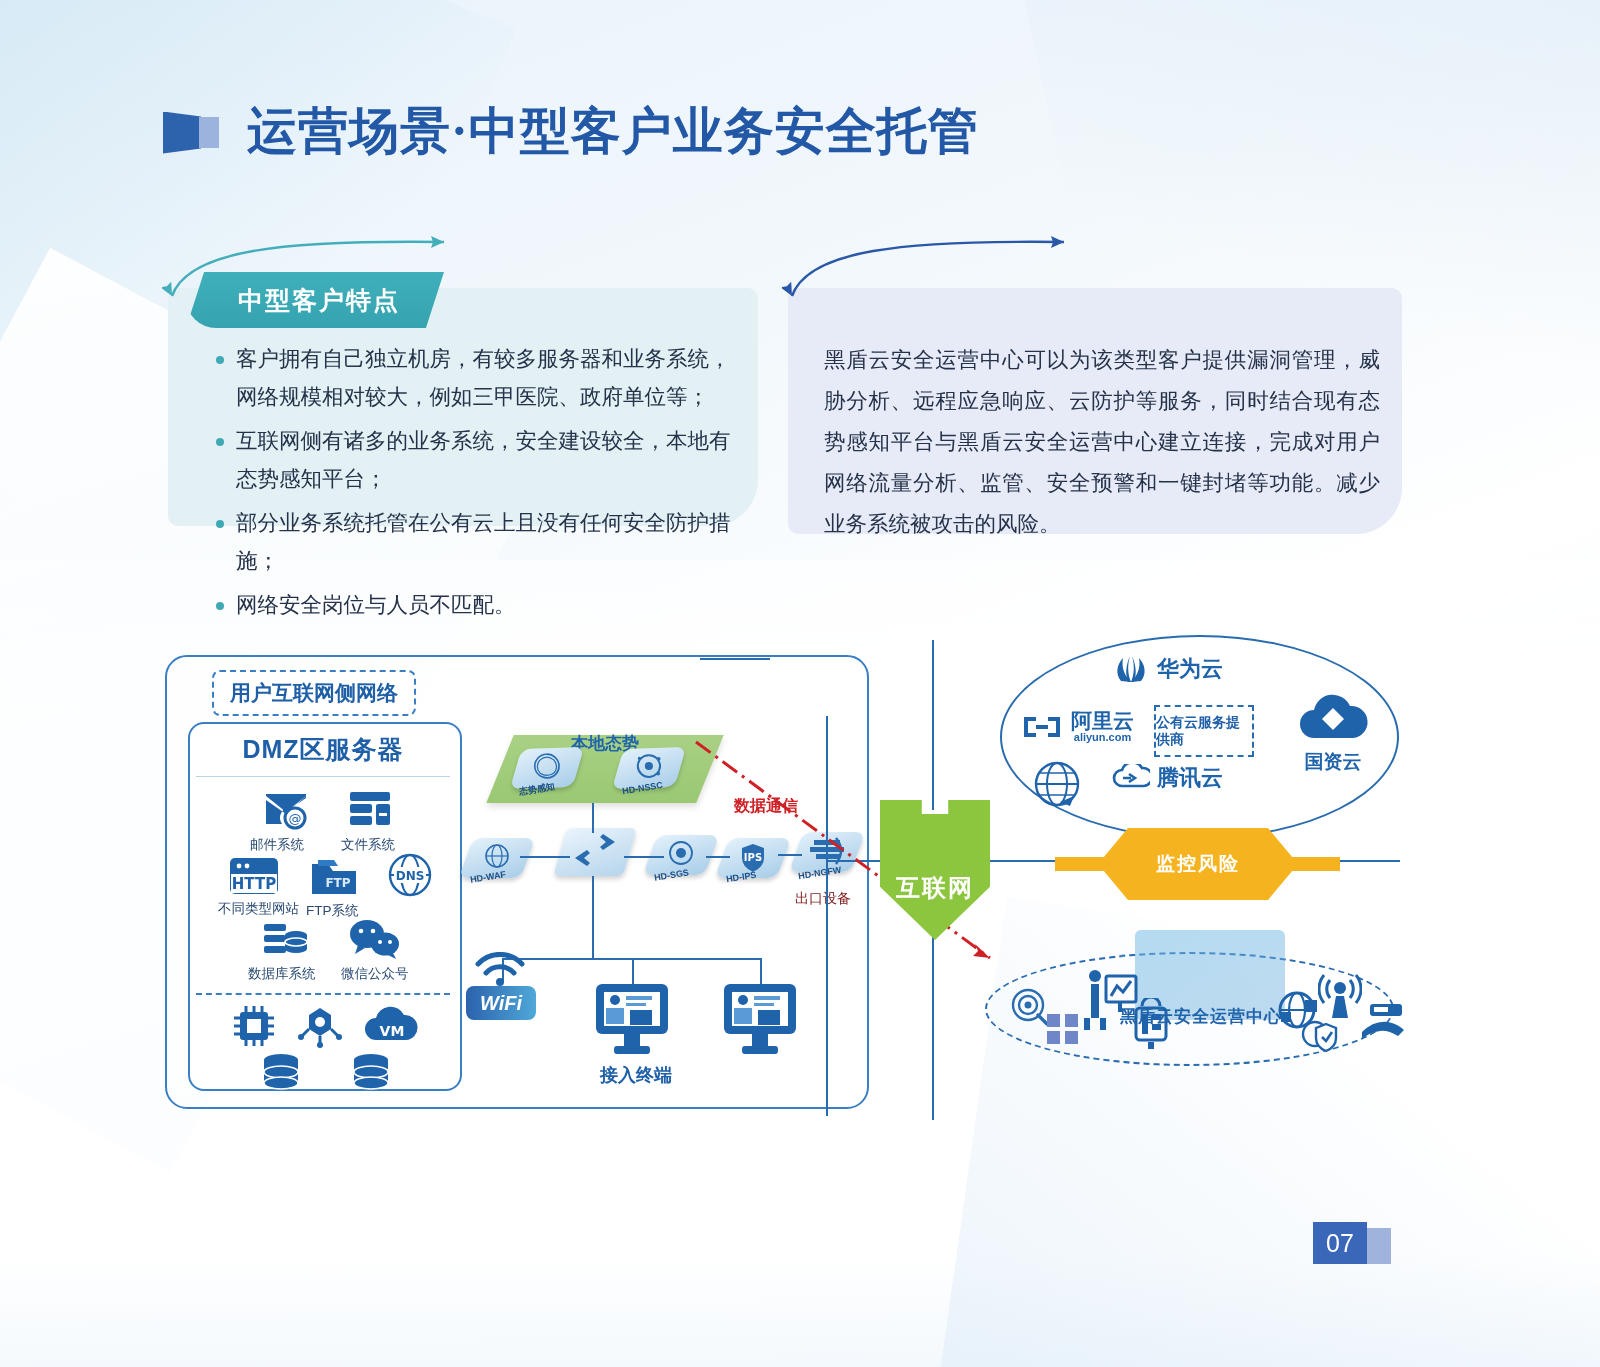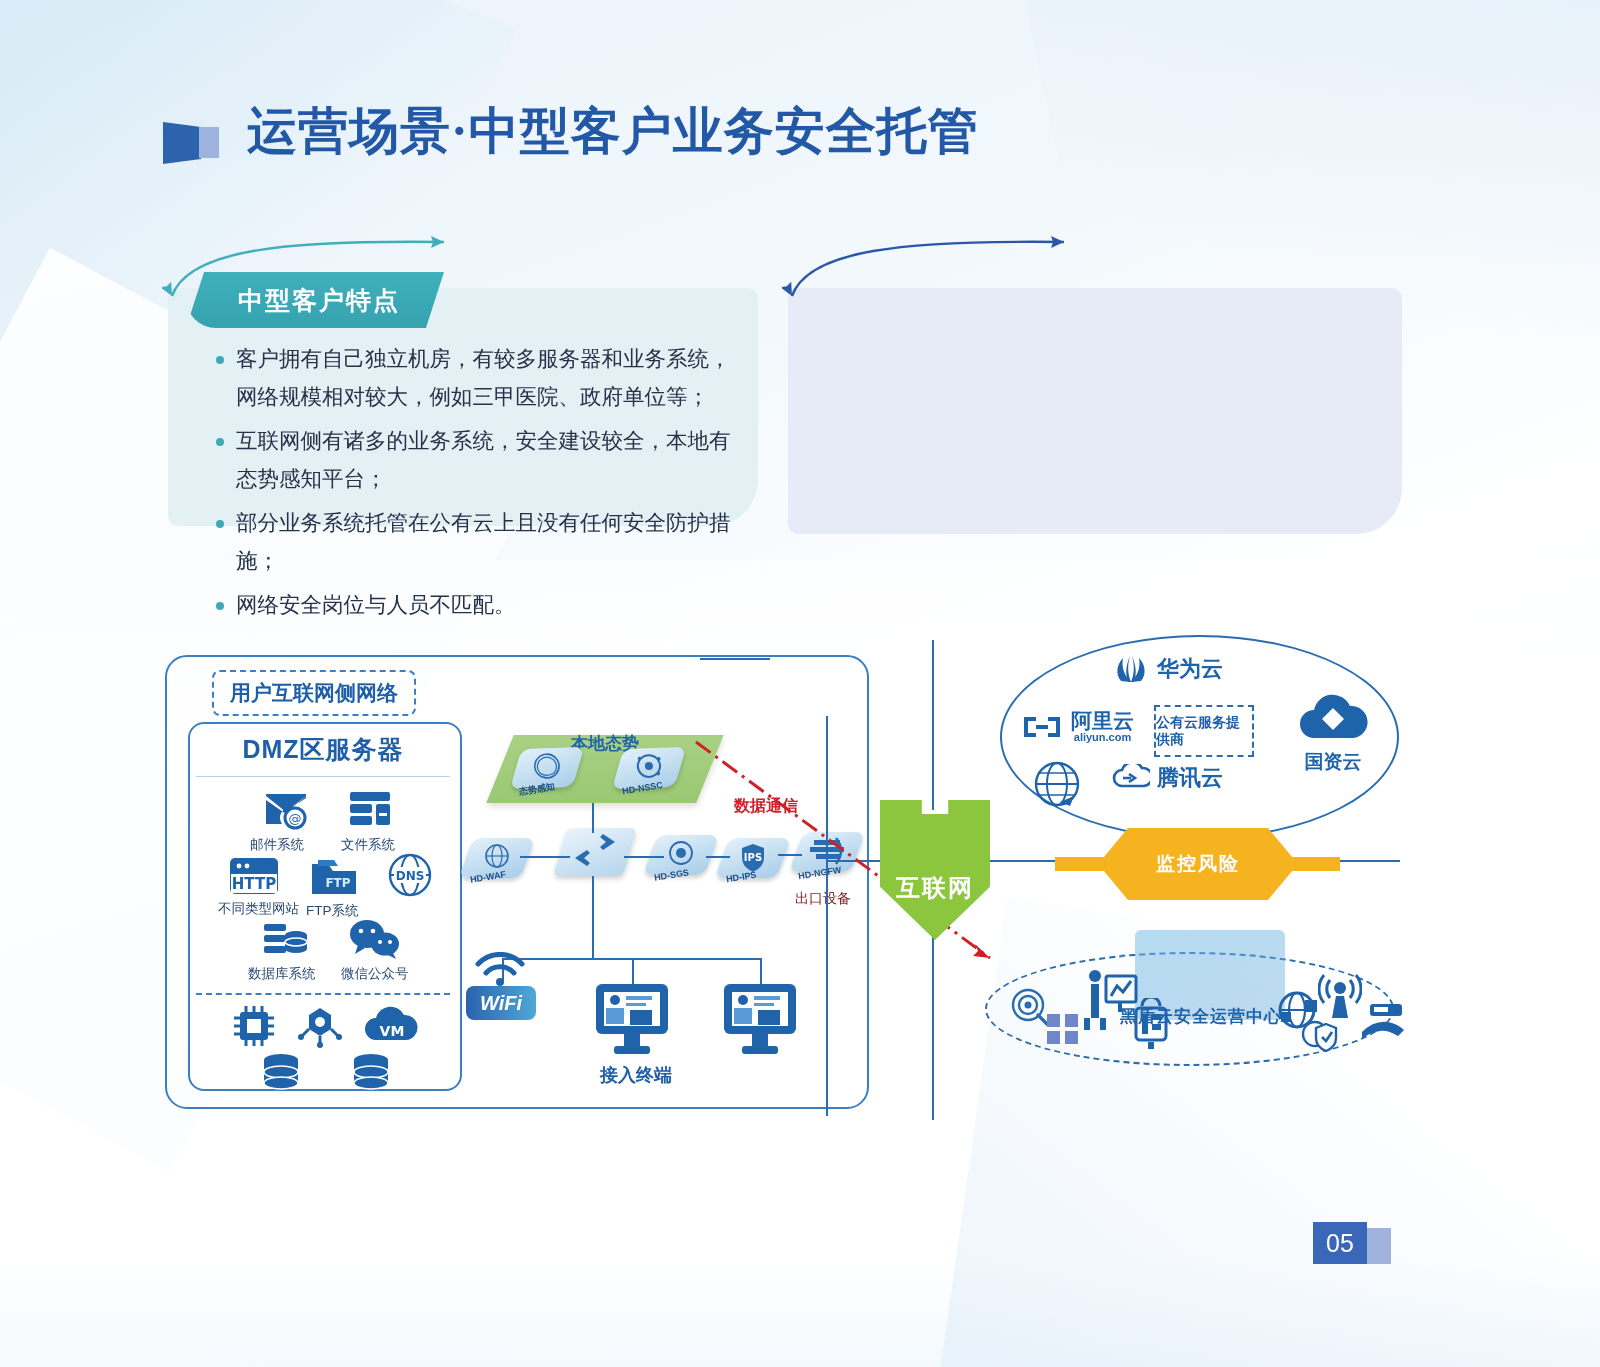--- a/index.html
+++ b/index.html
@@ -30,21 +30,21 @@
     position:absolute;right:-120px;bottom:-200px;width:760px;height:620px;
     background:linear-gradient(30deg,rgba(222,236,248,.7),rgba(255,255,255,0) 70%);
     transform:rotate(8deg);
   }
   .bg-white-sheet{
     position:absolute;left:0;right:0;top:560px;bottom:0;
     background:linear-gradient(180deg,rgba(255,255,255,.55),#ffffff 18%,#ffffff 86%,rgba(244,249,253,.9));
   }
 
   
-  .title-row{position:absolute;left:163px;top:98px;display:flex;align-items:flex-end;gap:26px;}
+  .title-row{position:absolute;left:163px;top:98px;display:flex;align-items:center;gap:26px;}
   .flag-icon{position:relative;width:58px;height:46px;}
   .flag-icon .f-dark{
     position:absolute;left:0;top:3px;width:38px;height:42px;background:#2d63ad;
     clip-path:polygon(0 0,100% 12%,100% 88%,0 100%);
   }
   .flag-icon .f-light{
     position:absolute;left:36px;top:8px;width:20px;height:31px;background:#9cb4dd;
   }
   .page-title{
     font-family:"Liberation Serif","DejaVu Serif",serif;
@@ -255,20 +255,21 @@
 <div class="card right">
   <div class="body"></div>
 
   <svg class="arrow-svg" width="300" height="80">
     <path d="M10 64 C 26 18, 120 8, 282 10" fill="none" stroke="#2a58a8" stroke-width="2.4"></path>
     <path d="M282 10 l-13 -6 l2 6 l-2 6 z" fill="#2a58a8"></path>
     <path d="M10 64 l6 -13 l-6 2 l-6 -2 z" fill="#2a58a8" transform="rotate(-28 10 64)"></path>
   </svg>
 
 
+  <div class="para">黑盾云安全运营中心可以为该类型客户提供漏洞管理，威胁分析、远程应急响应、云防护等服务，同时结合现有态势感知平台与黑盾云安全运营中心建立连接，完成对用户网络流量分析、监管、安全预警和一键封堵等功能。减少业务系统被攻击的风险。</div>
 </div>
 
 <div class="diagram">
 
   <div class="outer-panel"></div>
   <div class="outer-title">用户互联网侧网络</div>
 
   <div class="dmz-box"></div>
   <div class="dmz-title">DMZ区服务器</div>
   <div class="dmz-rule"></div>
@@ -672,13 +673,13 @@
         <rect x="10" y="6" width="32" height="12" rx="3" fill="#1f63ab"></rect>
         <rect x="14" y="9" width="14" height="5" fill="#fff"></rect>
         <path d="M2 34 q12 -12 26 -10 q10 2 16 8 l-6 6 q-10 -6 -18 -5 q-10 1 -18 8 z" fill="#1f63ab"></path>
       </svg>
   </div>
   <div class="soc-label">黑盾云安全运营中心</div>
 
 </div>
 
 <div class="page-num-wing"></div>
-<div class="page-num">05</div>
+<div class="page-num">07</div>
 
 </body></html>

